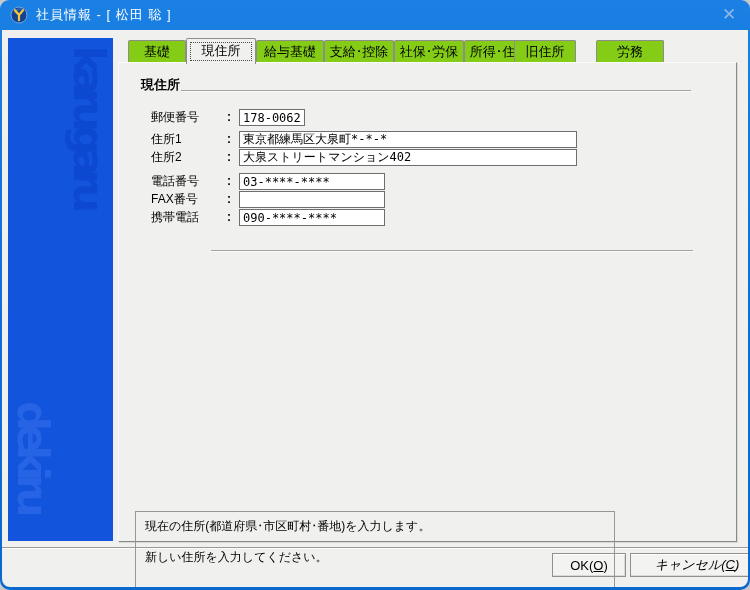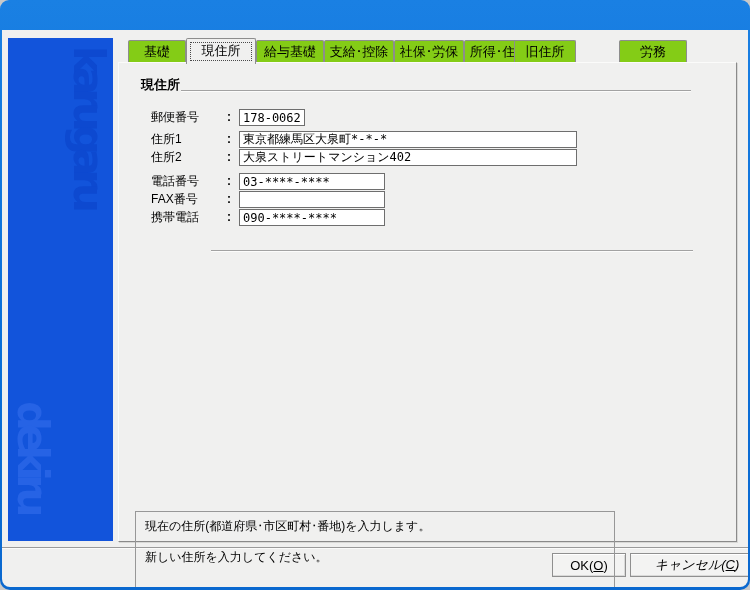--- a/index.html
+++ b/index.html
@@ -109,37 +109,46 @@
   }
   .btn-ok { left:550px; width:74px; }
   .btn-cancel { left:628px; width:134px;font-style:italic; }
   .u { text-decoration:underline; }
 </style>
 </head>
 <body>
 
 <div class="window">
 
+  <div class="titlebar">
+    <svg class="app-icon" viewBox="0 0 18 18">
+      <circle cx="9" cy="9" r="8" fill="#15418f" stroke="#6ea6de" stroke-width="1"></circle>
+      <path d="M4.5 7 A7 7 0 0 1 13 3.2" fill="none" stroke="#3e74c4" stroke-width="1.4"></path>
+      <path d="M5 4.2 L9 9 M13 4.2 L9 9 M9 9 L9 14.2" fill="none" stroke="#f4c63a" stroke-width="2.2" stroke-linecap="round"></path>
+    </svg>
+    <span class="win-title">社員情報 - [ 松田 聡 ]</span>
+    <span class="close-x">✕</span>
+  </div>
 
   <div class="dlg-body">
 
     <div class="side-panel">
       <div class="wm wm-top">karugaru</div>
       <div class="wm wm-bottom">dekiru</div>
     </div>
 
     <div class="tabs">
       <div class="tab" style="left:0; width:58px;"><span>基礎</span></div>
       <div class="tab active" style="left:58px; width:70px;"><span>現住所</span><i class="focus-rect"></i></div>
       <div class="tab" style="left:128px; width:68px;"><span>給与基礎</span></div>
       <div class="tab" style="left:196px; width:70px;"><span>支給･控除</span></div>
       <div class="tab" style="left:266px; width:70px;"><span>社保･労保</span></div>
       <div class="tab" style="left:336px; width:70px;"><span>所得･住民</span></div>
       <div class="tab" style="left:386px; width:62px;"><span>旧住所</span></div>
-      <div class="tab" style="left:468px; width:68px;margin-left:23px;"><span>労務</span></div>
+      <div class="tab" style="left:468px; width:68px;"><span>労務</span></div>
     </div>
 
     <div class="panel">
       <div class="group-title">現住所</div>
       <div class="etched line-group"></div>
 
       <div class="row" style="top:46px;">
         <span class="flabel">郵便番号</span>
         <span class="colon">:</span>
         <input class="field w-s" value="178-0062" style="">

